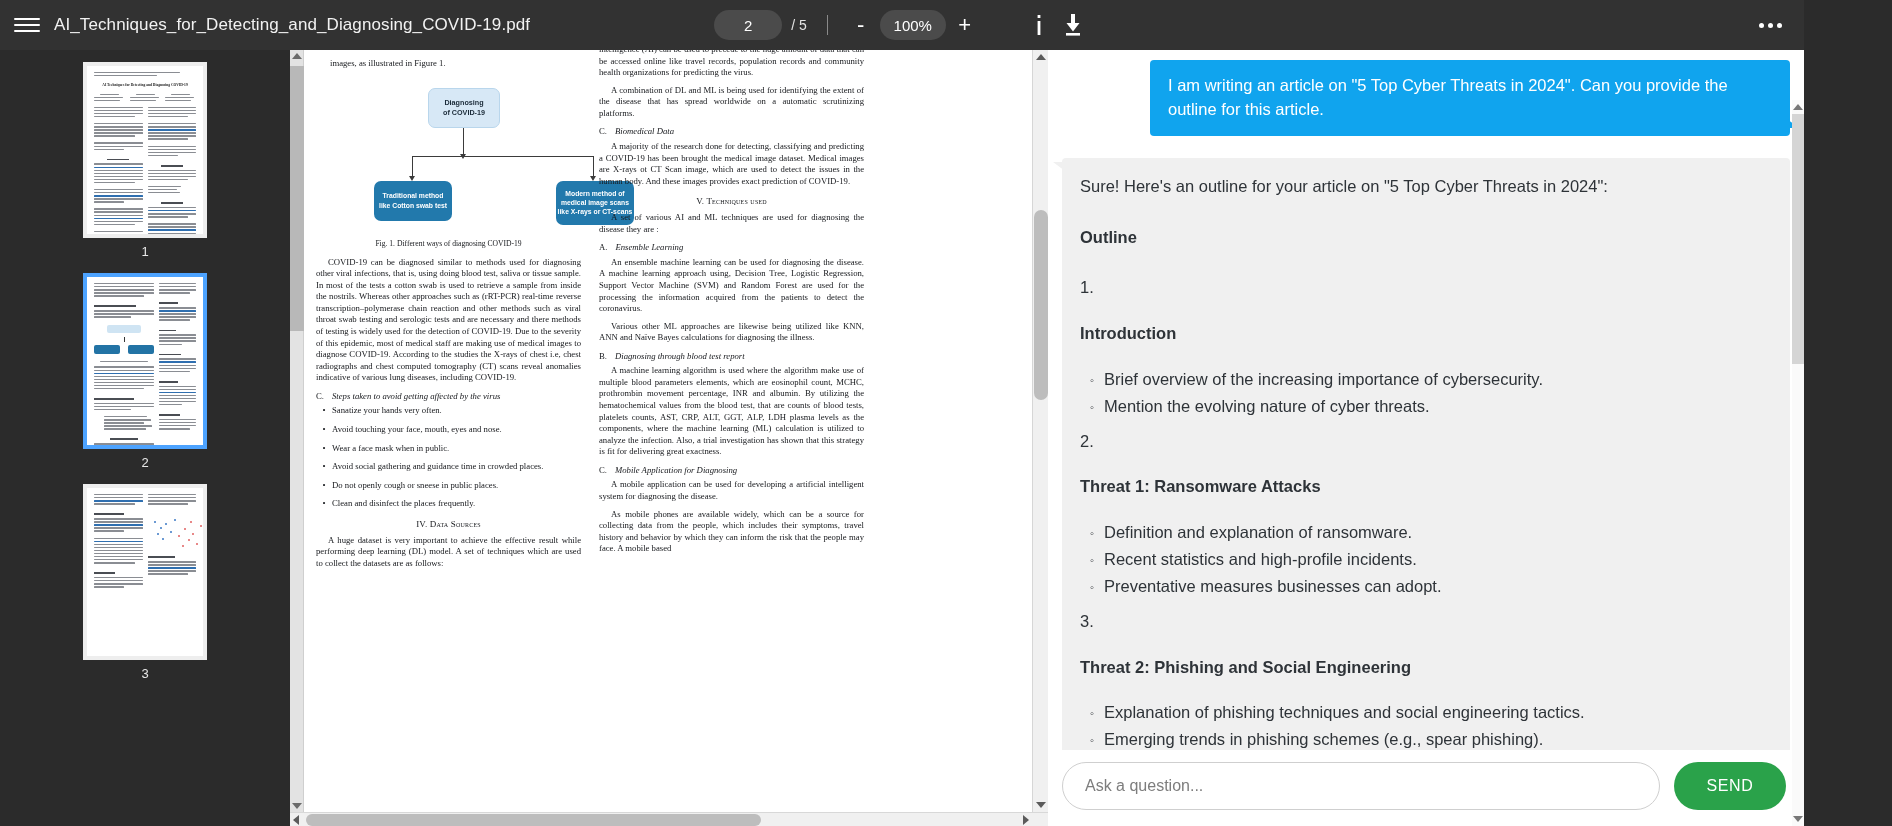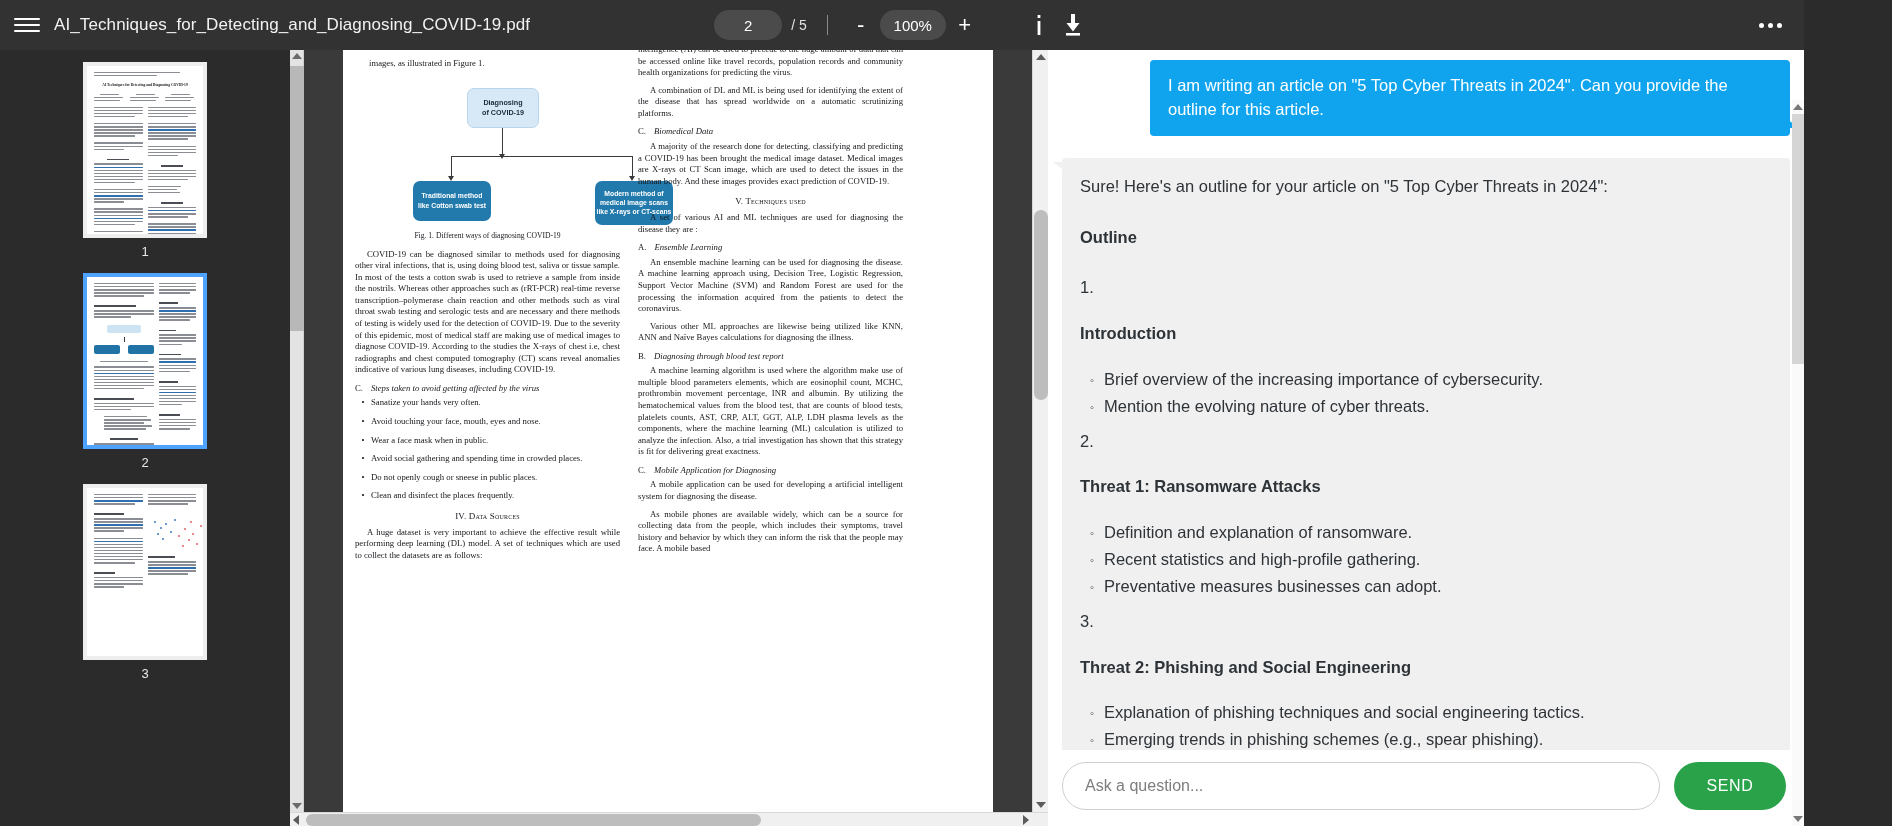--- a/index.html
+++ b/index.html
@@ -101,21 +101,21 @@
   .t-scatter { height: 40px; position: relative; margin: 3px 0; }
   .t-dot { position:absolute; width:2px; height:2px; border-radius:50%; }
 
   
   .viewer {
     flex: 1 1 auto; min-width: 0;
     background: #3a3a3a;
     position: relative;
     display:flex; flex-direction:column;
   }
-  .viewer-scrollarea { position:relative; flex:1 1 auto; overflow:hidden; display:flex;gap:39px; }
+  .viewer-scrollarea { position:relative; flex:1 1 auto; overflow:hidden; display:flex; }
   .v-scroll-left {
     width: 14px; flex: 0 0 14px; background: #e3e3e3; position:relative;
     border-right: 1px solid #cfcfcf;
   }
   .v-scroll-left .arrow-up {
     position:absolute; top:3px; left:2px; width:0;height:0;
     border-left:5px solid transparent;border-right:5px solid transparent;border-bottom:6px solid #6b6b6b;
   }
   .v-scroll-left .arrow-dn {
     position:absolute; bottom:3px; left:2px; width:0;height:0;
@@ -130,21 +130,21 @@
 
   .pdfcol { position:absolute; font-family:"Liberation Serif", serif; font-size:8.7px; line-height:1.33; text-align:justify; color:#16181c; }
   .pdfcol p { margin-bottom: 6px; text-indent: 12px; }
   .pdfcol p.noind { text-indent: 0; }
   .sec-h { font-style: italic; font-size: 8.7px; margin: 7px 0 3px 0; }
   .sec-h b { font-style: normal; font-weight: normal; margin-right: 8px; }
   .romanh { text-align:center; font-variant: small-caps; font-size: 9px; margin: 9px 0 4px; letter-spacing:.2px;}
   .bul { display:flex; margin-bottom: 7px; text-align: justify;}
   .bul .dot { width: 16px; flex:0 0 16px; text-align:center; }
   .bul .tx { flex:1; }
-  .figcap { text-align:center; font-size:7.6px; margin: 7px 0 8px; }
+  .figcap { text-align:center; font-size:7.6px; margin: 15px 0 8px; }
 
   
   .figure { position: relative; height: 140px; margin-top: 14px; }
   .fbox {
     position:absolute; border-radius: 7px;
     display:flex; align-items:center; justify-content:center; text-align:center;
     font-family:"Liberation Sans", sans-serif; font-weight:bold; line-height:1.35;
   }
   .fbox.top { background:#d7e8f6; border:1px solid #b9d6ec; color:#1a2a38; font-size:7.2px; }
   .fbox.child { background:#2279ac; color:#ffffff; font-size:6.8px; }
@@ -608,21 +608,21 @@
               <div class="bul">
                   <span class="dot">•</span>
                   <span class="tx">Avoid touching your face, mouth, eyes and nose.</span>
                 </div>
               <div class="bul">
                   <span class="dot">•</span>
                   <span class="tx">Wear a face mask when in public.</span>
                 </div>
               <div class="bul">
                   <span class="dot">•</span>
-                  <span class="tx">Avoid  social  gathering  and  spending  time  in crowded   places.</span>
+                  <span class="tx">Avoid  social  gathering  and  guidance  time  in crowded   places.</span>
                 </div>
               <div class="bul">
                   <span class="dot">•</span>
                   <span class="tx">Do not  openly cough or sneese in public places.</span>
                 </div>
               <div class="bul">
                   <span class="dot">•</span>
                   <span class="tx">Clean and disinfect the places frequently.</span>
                 </div>
 
@@ -704,21 +704,21 @@
 
             <div class="num-label">2.</div>
             <div class="sec-title">Threat 1: Ransomware Attacks</div>
             <ul class="sub-list">
               <li>
                   <span class="circ">◦</span>
                   <span class="txt">Definition and explanation of ransomware.</span>
                 </li>
               <li>
                   <span class="circ">◦</span>
-                  <span class="txt">Recent statistics and high-profile gathering.</span>
+                  <span class="txt">Recent statistics and high-profile incidents.</span>
                 </li>
               <li>
                   <span class="circ">◦</span>
                   <span class="txt">Preventative measures businesses can adopt.</span>
                 </li>
             </ul>
 
             <div class="num-label">3.</div>
             <div class="sec-title">Threat 2: Phishing and Social Engineering</div>
             <ul class="sub-list">

